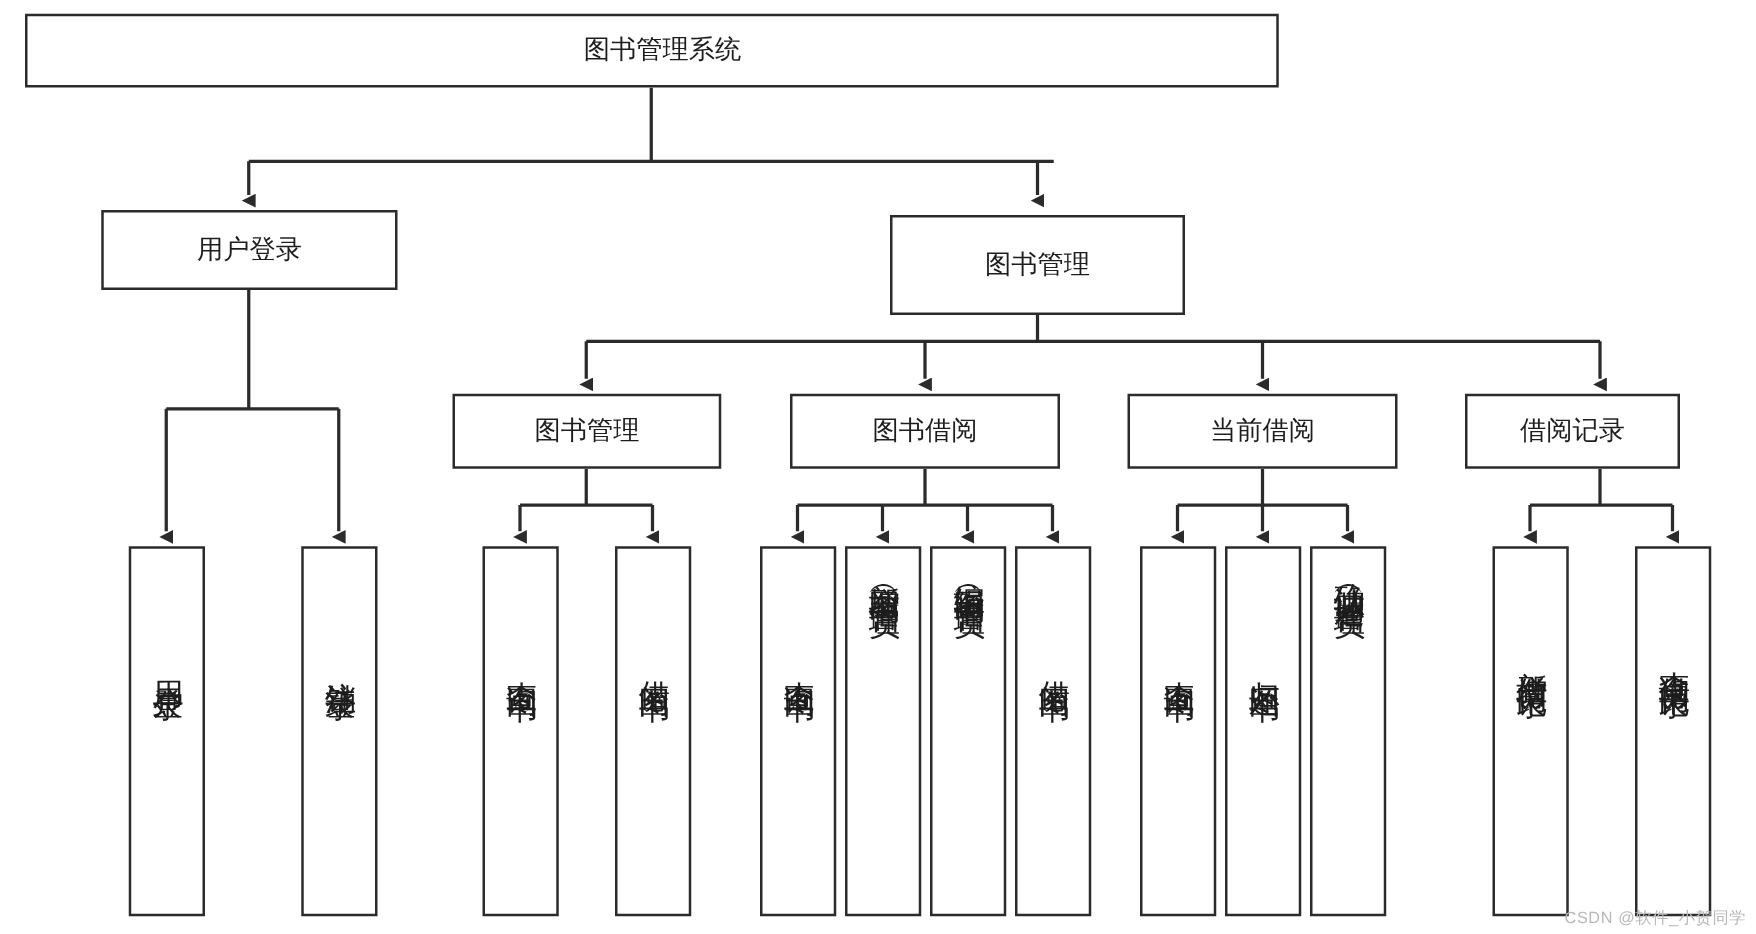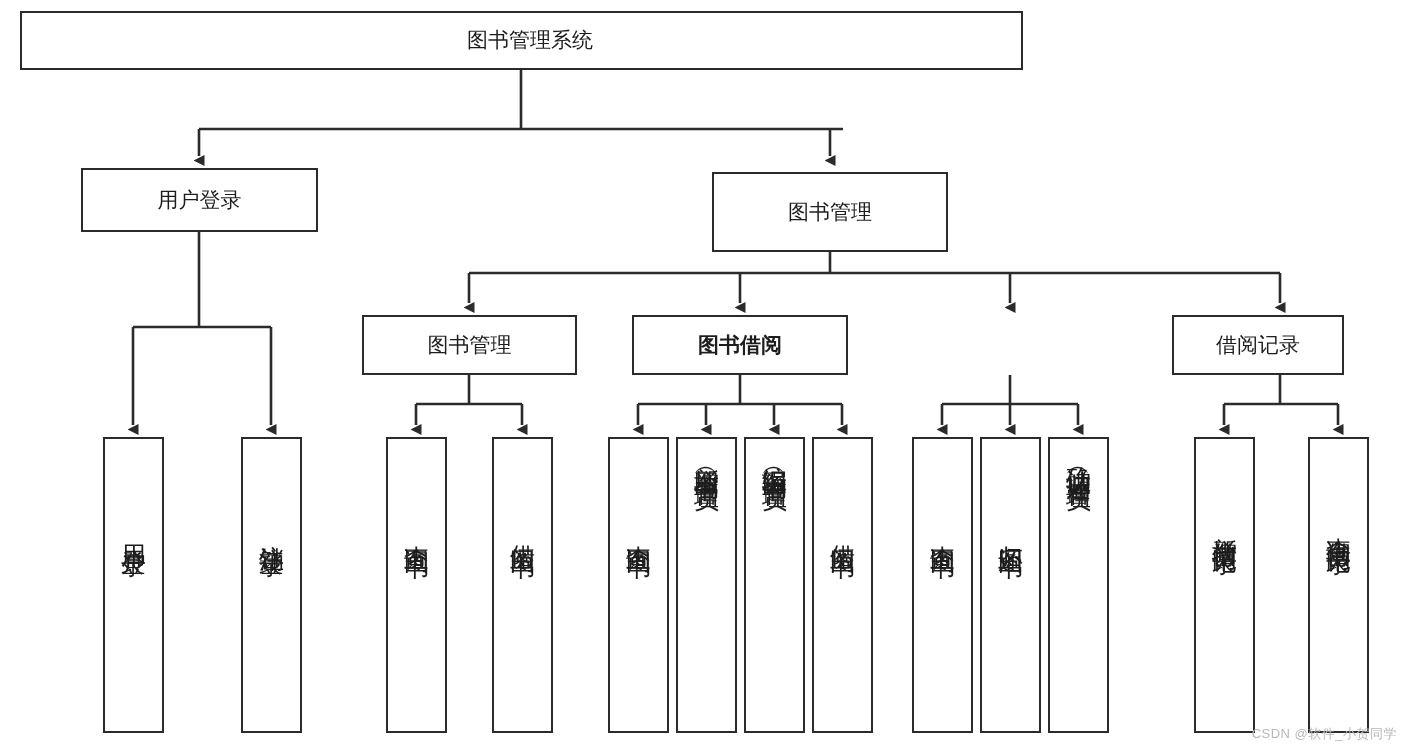--- a/index.html
+++ b/index.html
@@ -81,22 +81,25 @@
   <div class="node horiz" style="left:81px;top:168px;width:237px;height:64px;">
     <span class="lbl">用户登录</span>
   </div>
   <div class="node horiz" style="left:712px;top:172px;width:236px;height:80px;">
     <span class="lbl">图书管理</span>
   </div>
 
   <div class="node horiz" style="left:362px;top:315px;width:215px;height:60px;">
     <span class="lbl">图书管理</span>
   </div>
-  <div class="node horiz" style="left:632px;top:315px;width:216px;height:60px;font-weight:bold;">
+  <div class="node horiz" style="left:632px;top:315px;width:216px;height:60px;">
     <span class="lbl">图书借阅</span>
+  </div>
+  <div class="node horiz" style="left:902px;top:315px;width:216px;height:60px;">
+    <span class="lbl">当前借阅</span>
   </div>
   <div class="node horiz" style="left:1172px;top:315px;width:172px;height:60px;">
     <span class="lbl">借阅记录</span>
   </div>
 
   <div class="node vert tall" style="left:103px;top:437px;width:61px;height:296px;">
     <span class="lbl">用户登录</span>
   </div>
   <div class="node vert tall" style="left:241px;top:437px;width:61px;height:296px;">
     <span class="lbl">注销登录</span>

